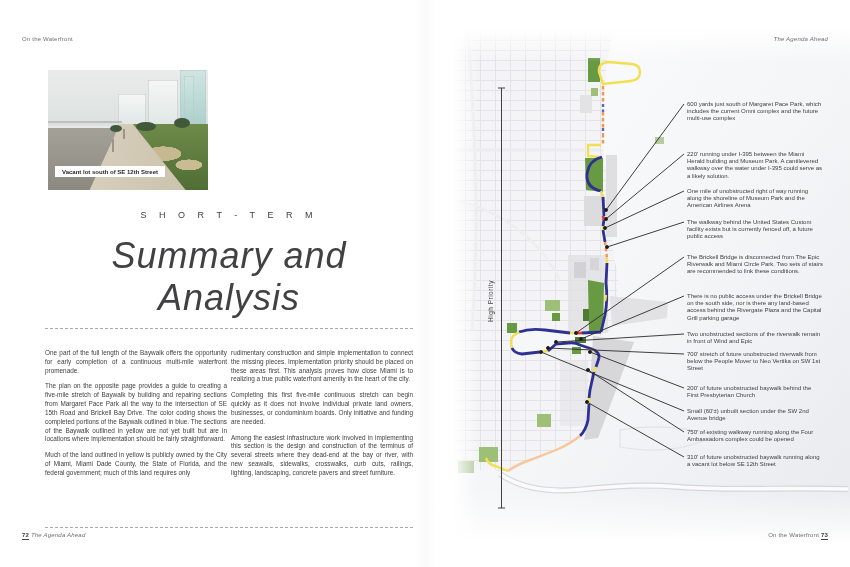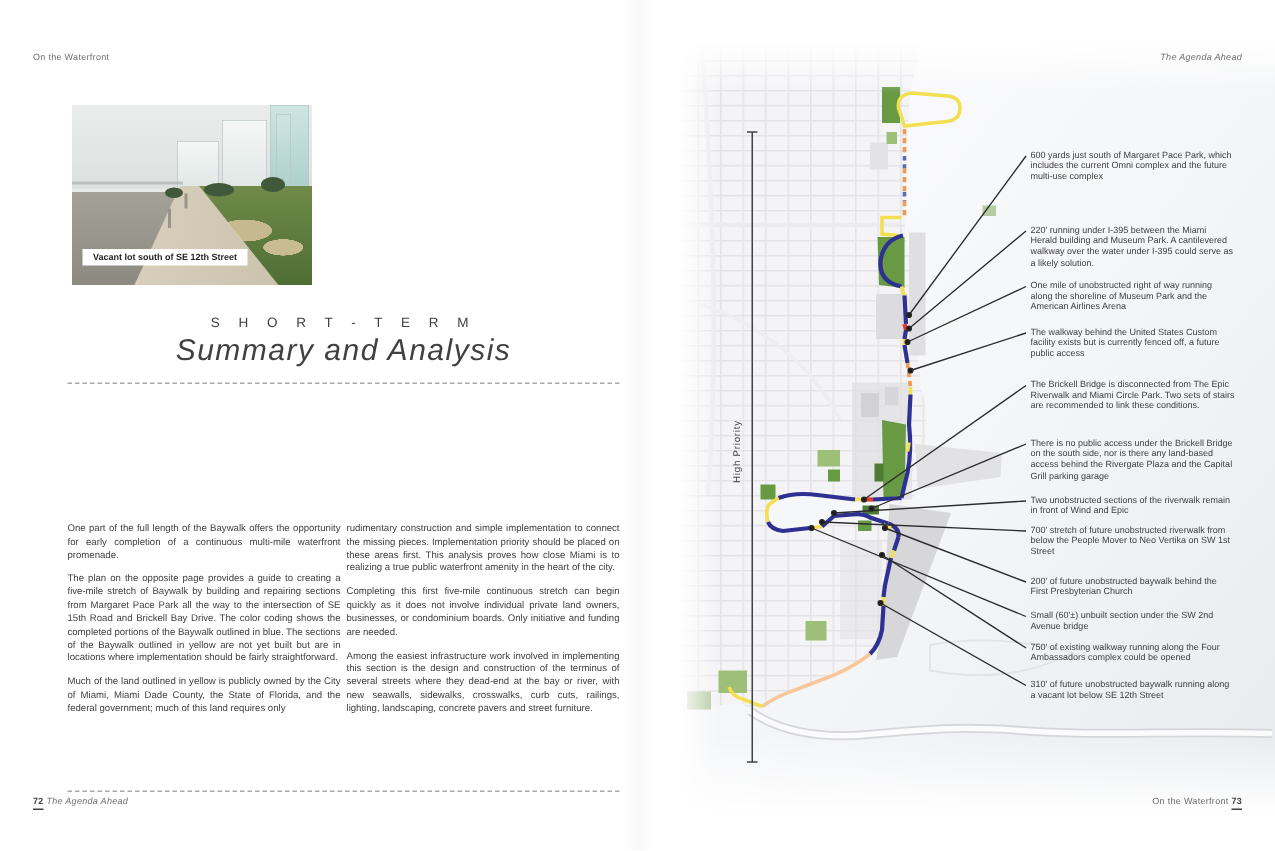--- a/index.html
+++ b/index.html
@@ -32,21 +32,21 @@
   #photo .tw{position:absolute;background:linear-gradient(#f4f7f6,#dfe7e5);box-shadow:inset 0 0 0 .5px #b9c6c3;}
   #photo .tw.teal{background:linear-gradient(#cfe5e2,#aacfcb);}
   #photo .trees{position:absolute;left:0;top:0;width:100%;height:100%;}
   #photo .tr{position:absolute;background:#42583a;border-radius:50%;}
   #photo .posts i{position:absolute;width:1.5px;background:#9a958a;display:block;}
   #photo .caption{position:absolute;left:7px;bottom:13px;background:#ffffff;color:#231f20;
       font-size:6px;font-weight:bold;padding:2.5px 7px;white-space:nowrap;}
   
   #titleblock{left:45px;top:210px;width:368px;text-align:center;}
   .kicker{font-size:9px;letter-spacing:5px;color:#414042;}
-  .bigtitle{font-size:20px;font-style:italic;font-weight:300;color:#414042;margin-top:3px;letter-spacing:1px;}
+  .bigtitle{font-size:36px;font-style:italic;font-weight:300;color:#414042;margin-top:15px;letter-spacing:1px;}
   .dashrule{border:none;border-top:1px dashed #a7a9ac;margin:9px 0 7px 0;}
   .secthead{font-size:11.5px;letter-spacing:.8px;line-height:1.3;color:#414042;}
   
   .bodycol{width:182px;font-size:6.4px;line-height:1.38;text-align:justify;color:#414042;}
   .bodycol p{margin:0 0 7px 0;}
   
   .ann{left:687px;width:136px;font-size:6px;line-height:1.2;color:#414042;}
   
   .footdash{border:none;border-top:1px dashed #a7a9ac;}
   .gutter{left:415px;top:0;width:22px;height:567px;

